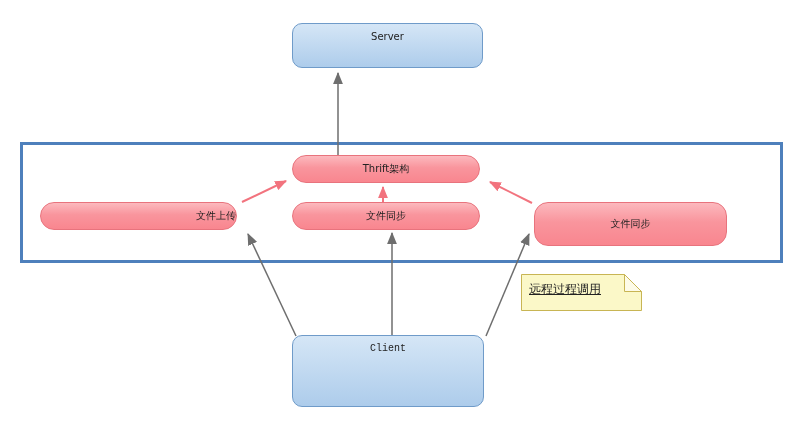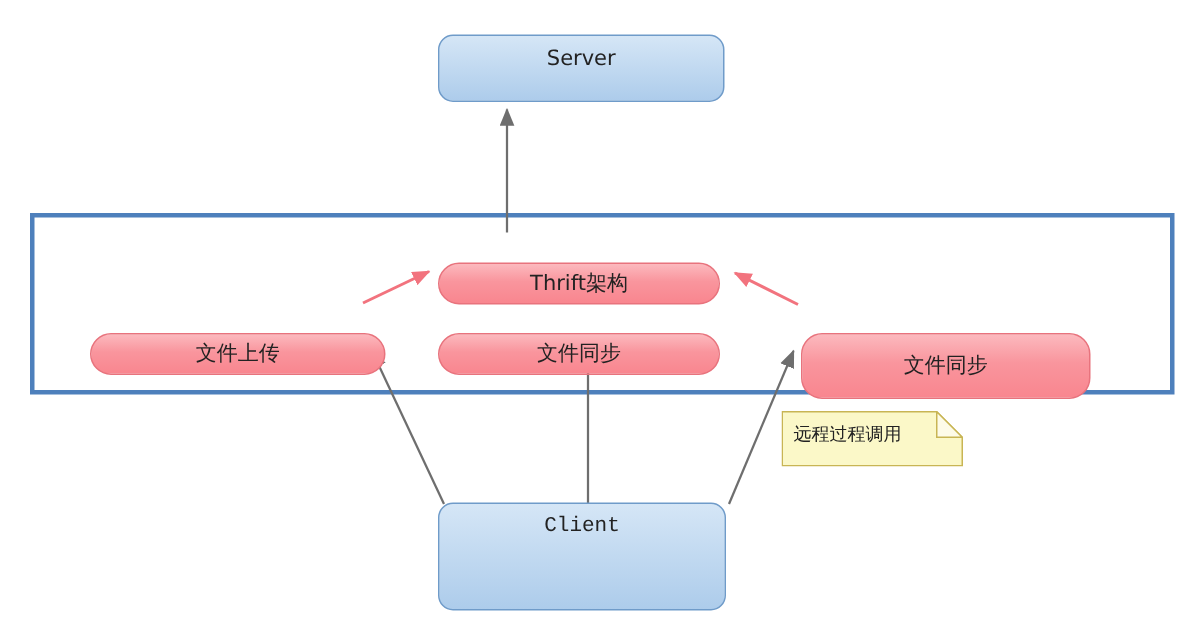--- a/index.html
+++ b/index.html
@@ -25,60 +25,59 @@
   }
 
   .edges { position: absolute; left: 0; top: 0; z-index: 1; }
 
   .node {
     position: absolute;
     box-sizing: border-box;
     display: flex;
     align-items: center;
     justify-content: center;
-    font-size: 14px;
+    font-size: 10px;
     z-index: 2;
   }
   .node span { pointer-events: none; }
 
   .blue {
     background: linear-gradient(180deg, var(--blue-fill-top, #D5E6F6) 0%, var(--blue-fill-bottom, #ADCCEB) 100%);
     border: 1px solid var(--blue-border, #6F9BC9);
     border-radius: 10px;
     align-items: flex-start;
   }
   .blue span { padding-top: 7px; }
 
   .pink {
     background: linear-gradient(180deg, var(--pink-fill-top, #FCB9BE) 0%, #F9959D 45%, var(--pink-fill-bottom, #F9868F) 100%);
     border: 1px solid var(--pink-border, #E8737D);
     border-radius: 14px;
-    margin-top: 20px;
   }
 
   .node-server  { left: 292px; top: 23px;  width: 191px; height: 45px; }
   .node-client  { left: 292px; top: 335px; width: 192px; height: 72px; font-family: Liberation Mono, monospace; }
   .node-thrift  { left: 292px; top: 155px; width: 188px; height: 28px; }
-  .node-upload  { left: 60px;  top: 202px; width: 197px; height: 28px; }
+  .node-upload  { left: 40px;  top: 202px; width: 197px; height: 28px; justify-content: flex-end; }
   .node-download{ left: 292px; top: 202px; width: 188px; height: 28px; }
   .node-sync    { left: 534px; top: 202px; width: 193px; height: 44px; }
 
   .note {
     position: absolute;
     z-index: 2;
     font-size: 12px;
   }
   .note .note-bg { position: absolute; left: 0; top: 0; }
   .note .note-text {
     position: relative;
     padding: 7px 0 0 8px;
     white-space: nowrap;
   }
   .note-local { left: 388px; top: 80px;  width: 130px; height: 48px; }
-  .note-rpc   { left: 521px; top: 274px; width: 121px; height: 37px; }
+  .note-rpc   { left: 521px; top: 274px; width: 121px; height: 37px; text-decoration: underline; }
 
   .edge-gray { stroke: var(--gray-arrow, #6E6E6E); stroke-width: 1.5; }
   .edge-pink { stroke: var(--pink-arrow, #F2737E); stroke-width: 2; }
   .head-gray { fill: var(--gray-arrow, #6E6E6E); }
   .head-pink { fill: var(--pink-arrow, #F2737E); }
   .note-body { fill: var(--note-fill, #FBF8C8); stroke: var(--note-border, #C8B554); }
   .note-flap { fill: #FDFBE8; stroke: var(--note-border, #C8B554); }
 </style>
 </head>
 <body>

